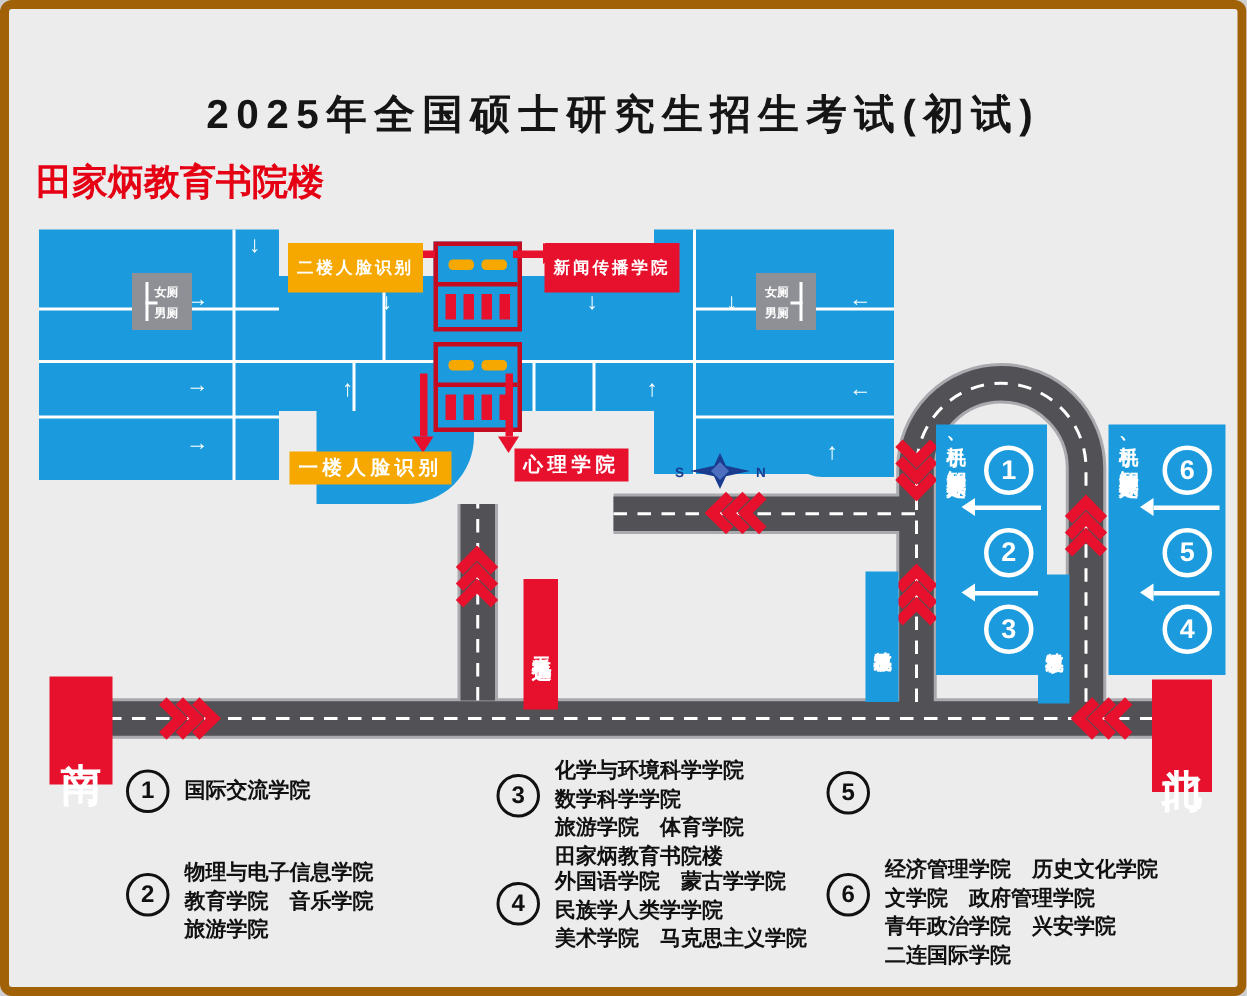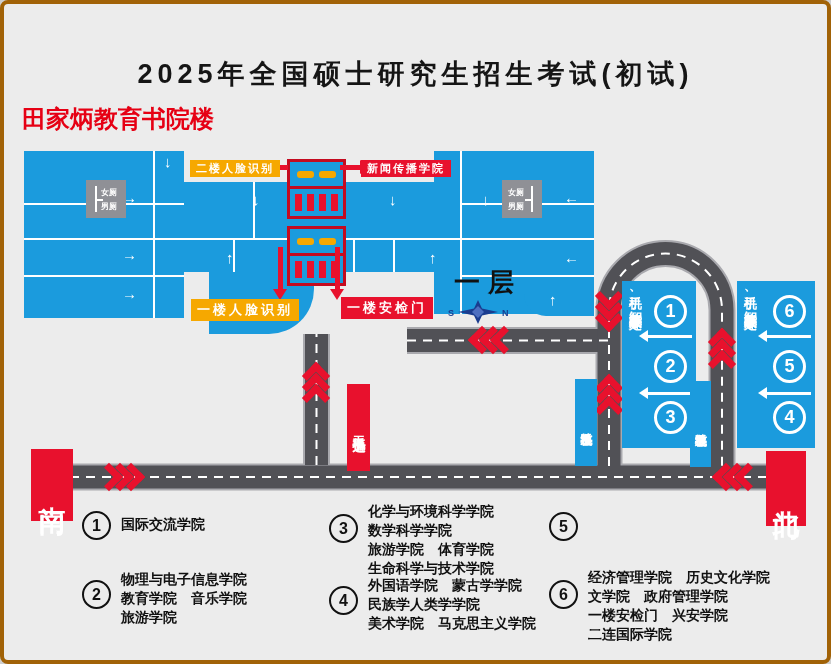--- a/index.html
+++ b/index.html
@@ -1,16 +1,16 @@
 <!DOCTYPE html>
 <html><head>
 <meta charset="utf-8">
 <style>
   html,body{margin:0;padding:0;background:#cfcfcf;}
-  .stage{position:relative;width:831px;height:664px;background:#ececec;border:4px solid #a16207;
+  .stage{position:relative;width:831px;height:664px;background:#ececec;border:6px solid #a16207;
          border-radius:8px;box-sizing:border-box;overflow:hidden;
          font-family:"Liberation Sans","DejaVu Sans",sans-serif;}
   .abs{position:absolute;}
   
   .title{position:absolute;left:0;right:0;top:52px;text-align:center;font-size:27px;font-weight:bold;
          letter-spacing:5px;color:#151515;}
   .bname{position:absolute;left:18px;top:99px;font-size:24px;font-weight:bold;color:#e60014;}
   
   .bb{position:absolute;background:#1b9bdd;}
   .wl{position:absolute;background:#ffffff;}
@@ -27,21 +27,21 @@
         box-sizing:border-box;display:flex;flex-direction:column;}
   .gate .gtop{flex:1;display:flex;align-items:center;justify-content:center;gap:5px;border-bottom:3px solid #c40b20;}
   .gate .gtop i{width:17px;height:7px;background:#f6a800;border-radius:3px;}
   .gate .gbot{flex:1.1;display:flex;align-items:center;justify-content:space-evenly;}
   .gate .gbot i{width:7px;height:17px;background:#e8112d;}
   
   .tag{position:absolute;color:#fff;font-weight:bold;display:flex;align-items:center;
        padding:0 6px;letter-spacing:2px;white-space:nowrap;}
   .tag.orange{background:#f6a800;}
   .tag.red{background:#e8112d;}
-  .tag.sm{height:17px;font-size:11px;}
+  .tag.sm{height:33px;font-size:11px;}
   .tag.bg{height:22px;font-size:13px;letter-spacing:3px;}
   
   .rarw-h{position:absolute;height:5px;background:#e8112d;}
   .rarw-h.hl::before{content:"";position:absolute;left:-10px;top:-5px;border:7.5px solid transparent;
                      border-left:0;border-right:10px solid #e8112d;}
   .rarw-h.hr::after{content:"";position:absolute;right:-10px;top:-5px;border:7.5px solid transparent;
                     border-right:0;border-left:10px solid #e8112d;}
   .rarw-v{position:absolute;width:5px;background:#e8112d;}
   .rarw-v.hd::after{content:"";position:absolute;bottom:-11px;left:-5px;border:7.5px solid transparent;
                     border-bottom:0;border-top:11px solid #e8112d;}
@@ -177,23 +177,22 @@
   </div>
 
   <div class="rarw-h hl" style="left:264px;top:161px;width:20px;"></div>
   <div class="rarw-h hr" style="left:336px;top:161px;width:20px;"></div>
   <div class="rarw-v hd" style="left:274px;top:243px;height:42px;"></div>
   <div class="rarw-v hd" style="left:331px;top:243px;height:42px;"></div>
 
   <div class="tag orange sm" style="left:186px;top:156px;">二楼人脸识别</div>
   <div class="tag red sm" style="left:357px;top:156px;">新闻传播学院</div>
   <div class="tag orange bg" style="left:187px;top:295px;">一楼人脸识别</div>
-  <div class="tag red bg" style="left:337px;top:293px;">一楼安检门</div>
-
-  <div class="floor">一层</div>
+  <div class="tag red bg" style="left:337px;top:293px;">心理学院</div>
+
   <svg class="abs" style="left:442px;top:292px;" width="64" height="32" viewBox="0 0 64 32">
     <polygon points="12,16 28,12.5 32,4 36,12.5 52,16 36,19.5 32,28 28,19.5" fill="#1a3c8f"></polygon>
     <polygon points="32,10 38,16 32,22 26,16" fill="#4d6fc0"></polygon>
     <text x="2" y="20" font-size="9" font-weight="bold" fill="#1a3c8f">S</text>
     <text x="56" y="20" font-size="9" font-weight="bold" fill="#1a3c8f">N</text>
   </svg>
 
   <div class="chv r" style="left:95px;top:463px;">
       <i></i>
       <i></i>
@@ -262,32 +261,32 @@
     <div class="cnum-b" style="margin-top:10px;">2</div>
     <div class="txt">物理与电子信息学院
 教育学院　音乐学院
 旅游学院</div>
   </div>
   <div class="lg" style="left:325px;top:498px;">
     <div class="cnum-b" style="margin-top:12px;">3</div>
     <div class="txt">化学与环境科学学院
 数学科学学院
 旅游学院　体育学院
-生命科学与技术学院</div>
+田家炳教育书院楼</div>
   </div>
   <div class="lg" style="left:325px;top:572px;">
     <div class="cnum-b" style="margin-top:10px;">4</div>
     <div class="txt">外国语学院　蒙古学学院
 民族学人类学学院
 美术学院　马克思主义学院</div>
   </div>
   <div class="lg" style="left:545px;top:498px;">
     <div class="cnum-b" style="margin-top:10px;">5</div>
   </div>
   <div class="lg" style="left:545px;top:564px;">
     <div class="cnum-b" style="margin-top:12px;">6</div>
     <div class="txt">经济管理学院　历史文化学院
 文学院　政府管理学院
-一楼安检门　兴安学院
+青年政治学院　兴安学院
 二连国际学院</div>
   </div>
 
 </div>
 
 </body></html>

